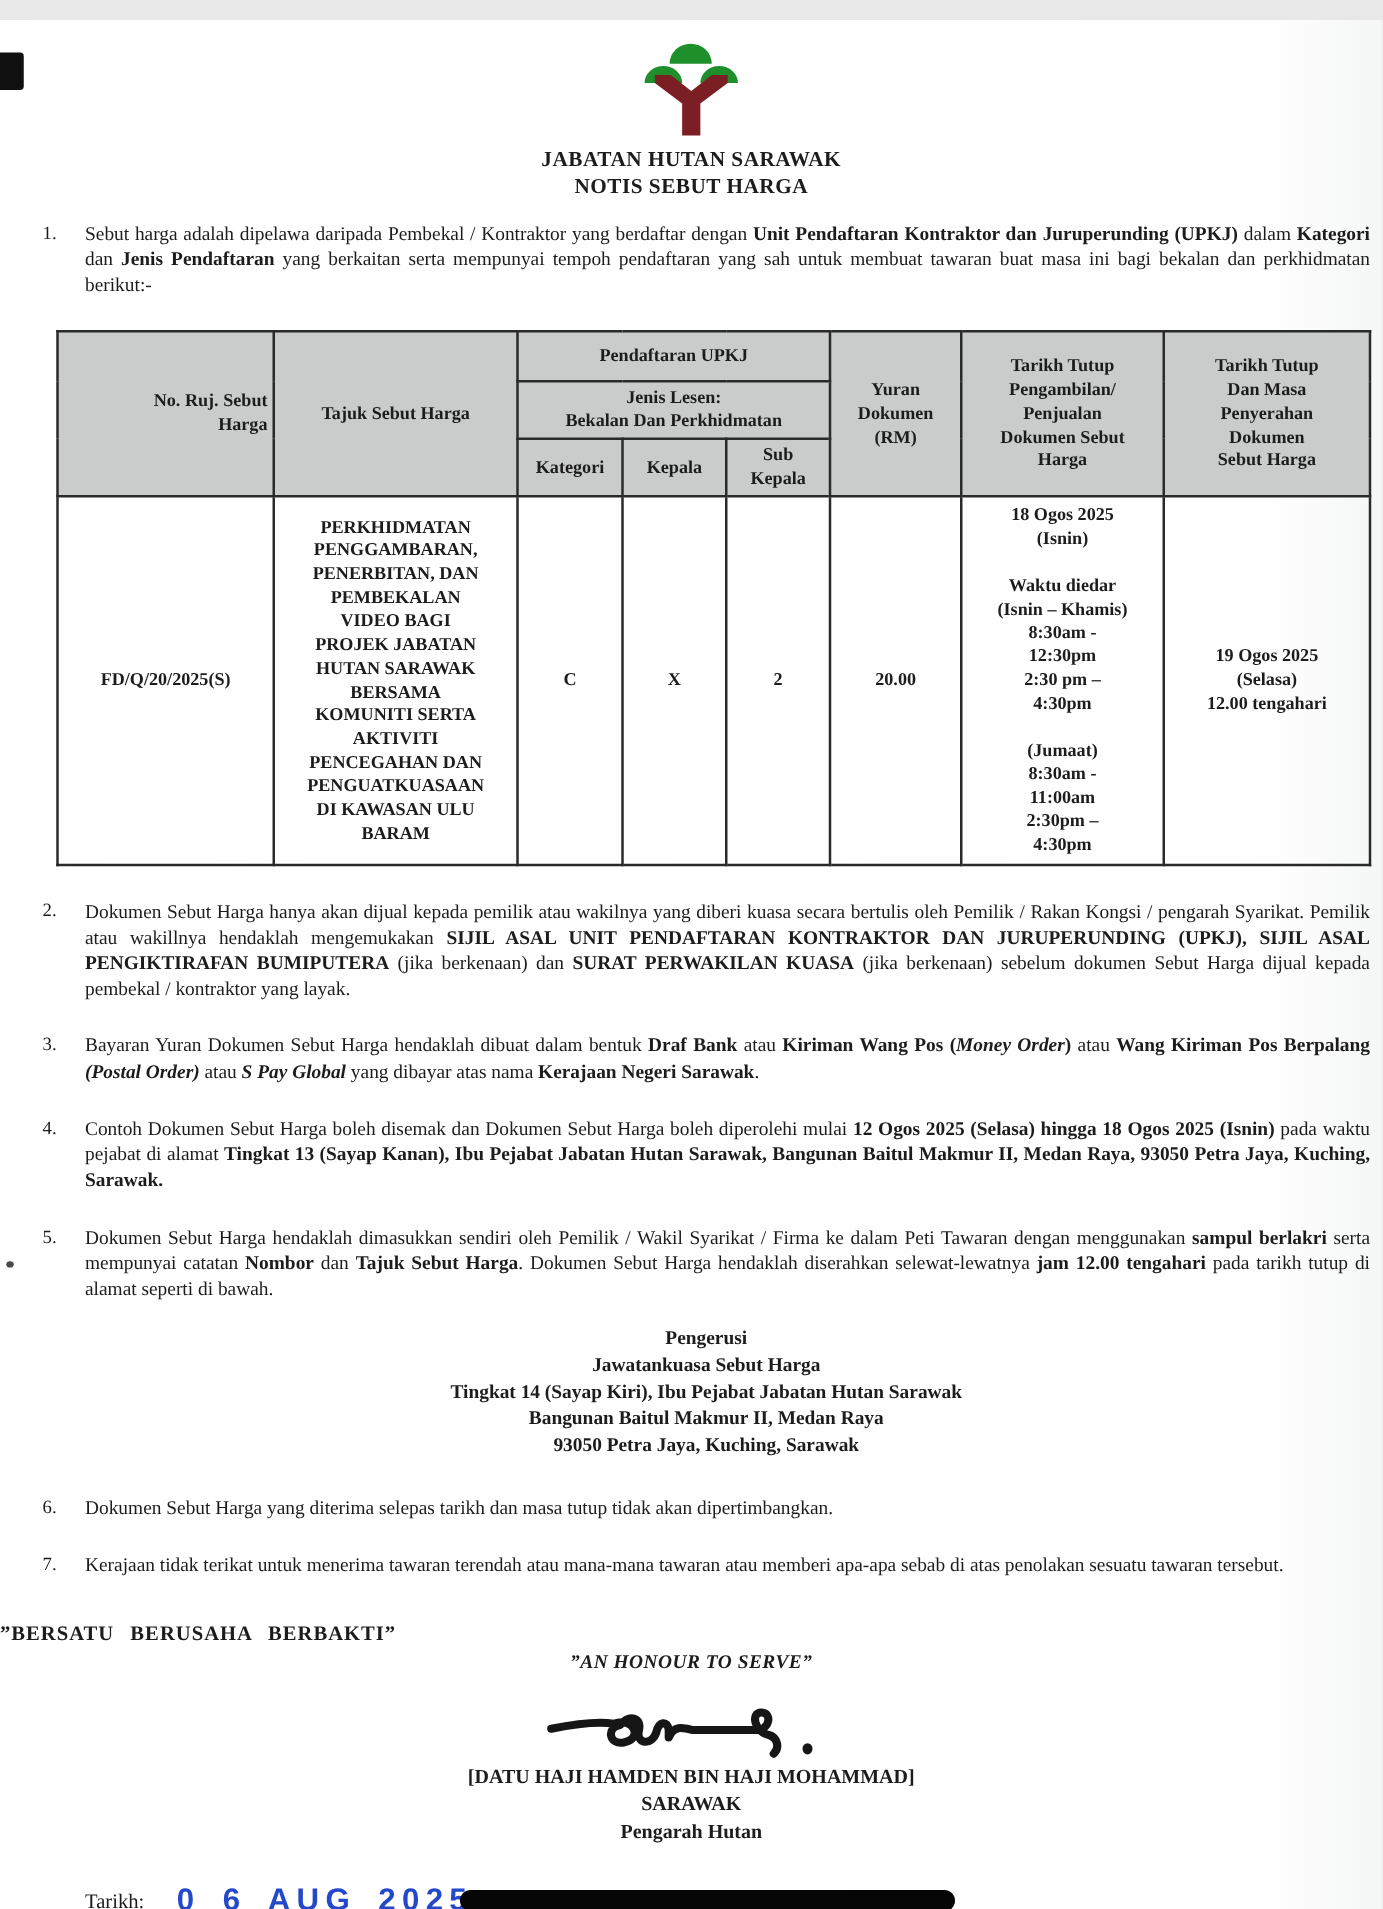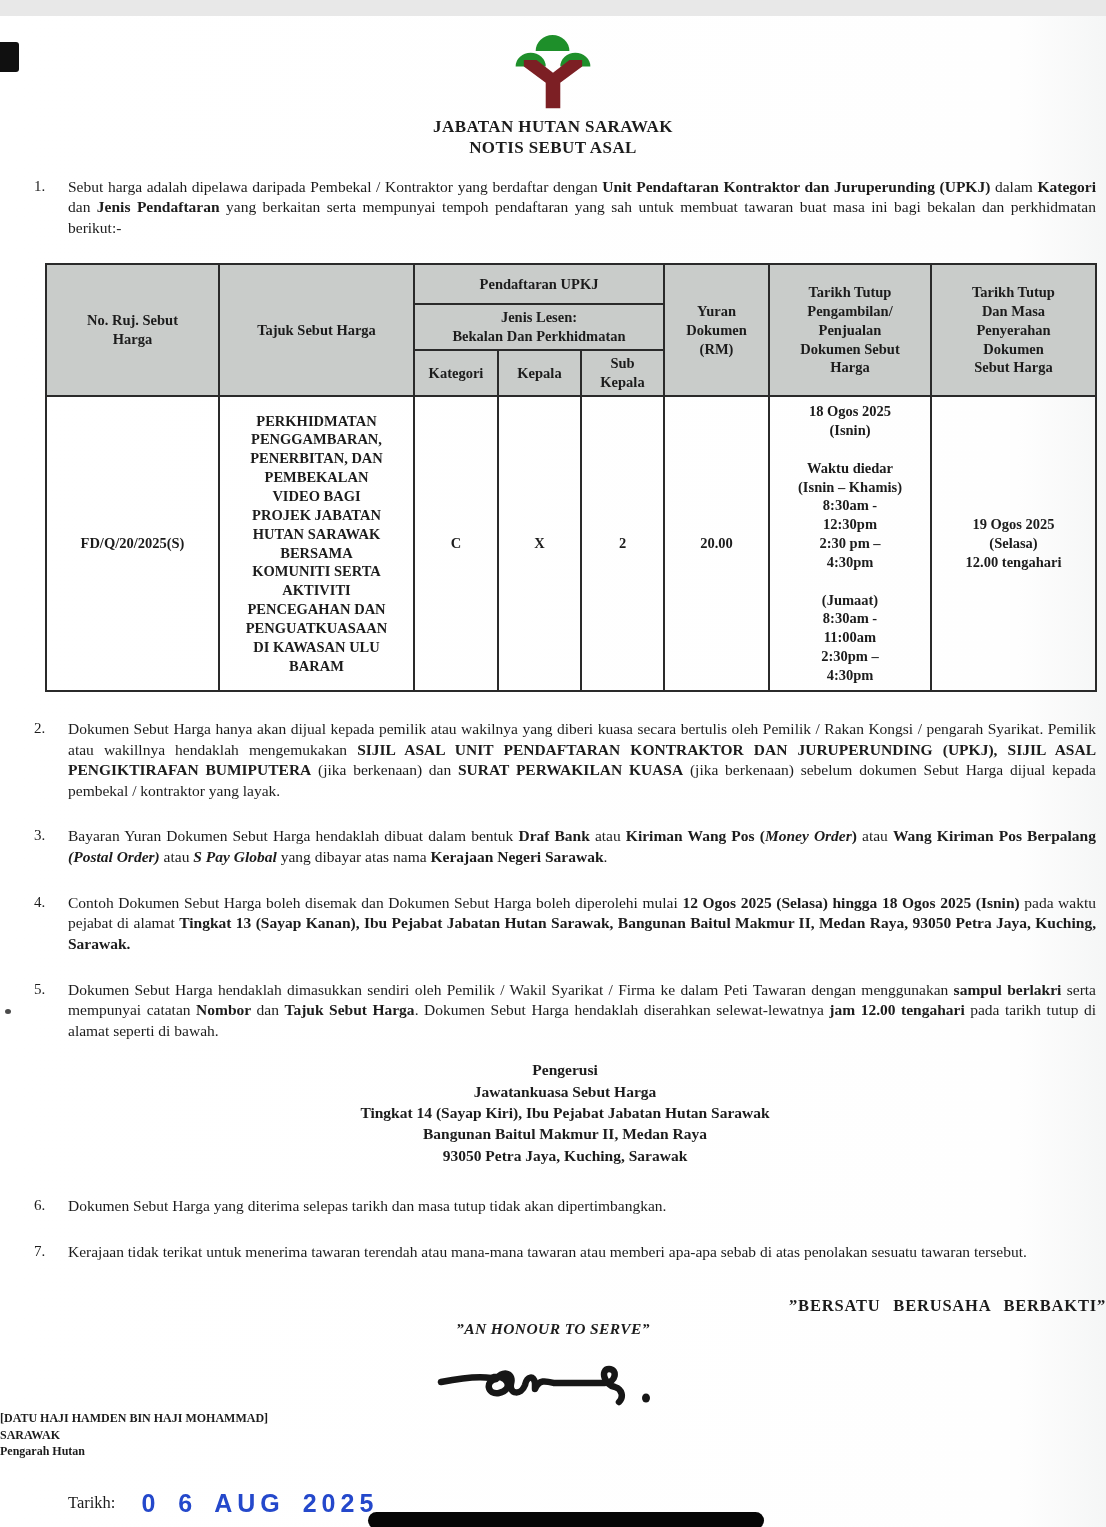--- a/index.html
+++ b/index.html
@@ -46,25 +46,25 @@
   td.cell-tajuk{font-size:14.5px;}
   td.cell-ref{font-size:15px;}
   td.cell-schedule{vertical-align:top;padding-top:13px;font-size:14px;border-radius:13px;}
   tr.hdr-r1{height:40px;}
   tr.hdr-r2{height:46px;}
   tr.hdr-r3{height:40px;}
   tr.body-row{height:295px;}
 
   
   .address-block{text-align:center;font-weight:bold;font-size:15.5px;line-height:1.38;margin:4px 0 30px 0;}
-  .motto1{text-align:right;font-weight:bold;font-size:16.5px;letter-spacing:.8px;word-spacing:8px;margin-top:34px;}
+  .motto1{text-align:left;font-weight:bold;font-size:16.5px;letter-spacing:.8px;word-spacing:8px;margin-top:34px;}
   .motto2{text-align:center;font-weight:bold;font-style:italic;font-size:15.5px;letter-spacing:.4px;margin-top:4px;}
 
   .sig-wrap{text-align:center;margin-top:10px;line-height:0;}
-  .signatory{text-align:left;font-weight:bold;font-size:12px;line-height:1.35;}
+  .signatory{text-align:center;font-weight:bold;font-size:16px;line-height:1.35;}
 
   .date-row{margin:30px 0 0 68px;display:flex;align-items:center;gap:26px;}
   .date-label{font-size:16.5px;}
   .date-stamp{font-family:"Liberation Sans","DejaVu Sans",sans-serif;font-weight:bold;font-size:25px;letter-spacing:5px;word-spacing:6px;}
 </style>
 </head>
 <body>
 
 <div class="page">
 
@@ -74,21 +74,21 @@
   <div class="doc-header">
     <span class="logo">
       <svg width="92" height="82" viewBox="0 0 100 90" xmlns="http://www.w3.org/2000/svg">
         <path d="M29 37 a18.5 17.5 0 0 1 37 0 z" fill="#1e8f2a" transform="translate(2,-14)"></path>
         <path d="M9 40 a16.5 15 0 0 1 33 0 z" fill="#1e8f2a"></path>
         <path d="M58 40 a16.5 15 0 0 1 33 0 z" fill="#1e8f2a"></path>
         <path d="M42 86 L42 58 L18 40 L18 33 L32 33 L50 47 L68 33 L82 33 L82 40 L58 58 L58 86 Z" fill="#7c1f24"></path>
       </svg>
     </span>
     <div class="title-line">JABATAN HUTAN SARAWAK</div>
-    <div class="title-line">NOTIS SEBUT ASAL</div>
+    <div class="title-line">NOTIS SEBUT HARGA</div>
   </div>
 
   <div class="doc-body" style="margin-top:18px;">
 
     <div class="para">
       <div class="num">1.</div>
       <div class="txt"><span>Sebut harga adalah dipelawa daripada Pembekal / Kontraktor yang berdaftar dengan </span><span class="b">Unit Pendaftaran Kontraktor dan Juruperunding (UPKJ)</span><span> dalam </span><span class="b">Kategori</span><span> dan </span><span class="b">Jenis Pendaftaran</span><span> yang berkaitan serta mempunyai tempoh pendaftaran yang sah untuk membuat tawaran buat masa ini bagi bekalan dan perkhidmatan berikut:-</span></div>
     </div>
 
     <table class="tender">
@@ -97,21 +97,21 @@
           <col style="width:195px">
           <col style="width:84px">
           <col style="width:83px">
         <col style="width:83px">
           <col style="width:105px">
           <col style="width:162px">
           <col style="width:165px">
       </colgroup>
       <tbody>
           <tr class="hdr-r1">
-        <th rowspan="3" class="pre" style="background: rgb(201, 204, 202);">No. Ruj. Sebut
+        <th rowspan="3" class="pre" style="background: rgb(201, 204, 202); text-align: right;">No. Ruj. Sebut
 Harga</th>
         <th rowspan="3" style="background: rgb(201, 204, 202);">Tajuk Sebut Harga</th>
         <th colspan="3" style="background: rgb(201, 204, 202);">Pendaftaran UPKJ</th>
         <th rowspan="3" class="pre" style="background: rgb(201, 204, 202);">Yuran
 Dokumen
 (RM)</th>
         <th rowspan="3" class="pre" style="background: rgb(201, 204, 202);">Tarikh Tutup
 Pengambilan/
 Penjualan
 Dokumen Sebut

